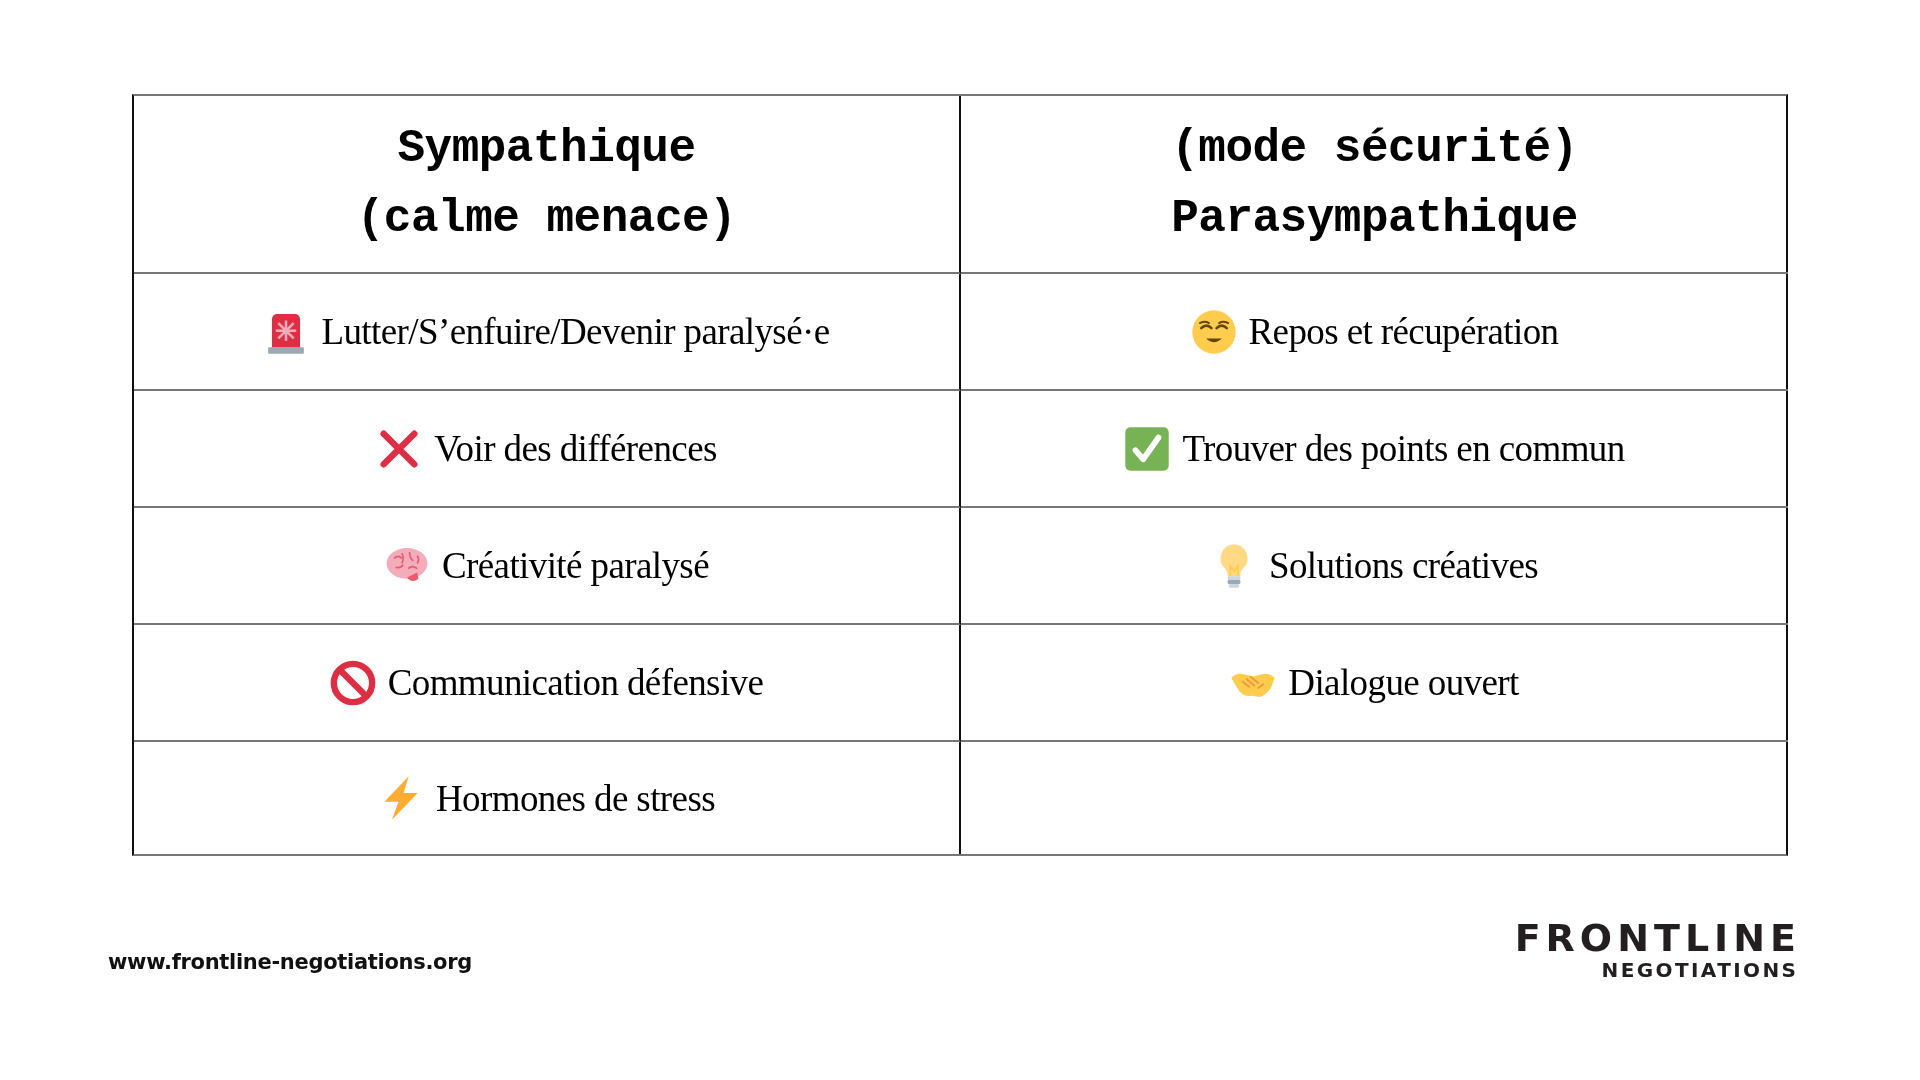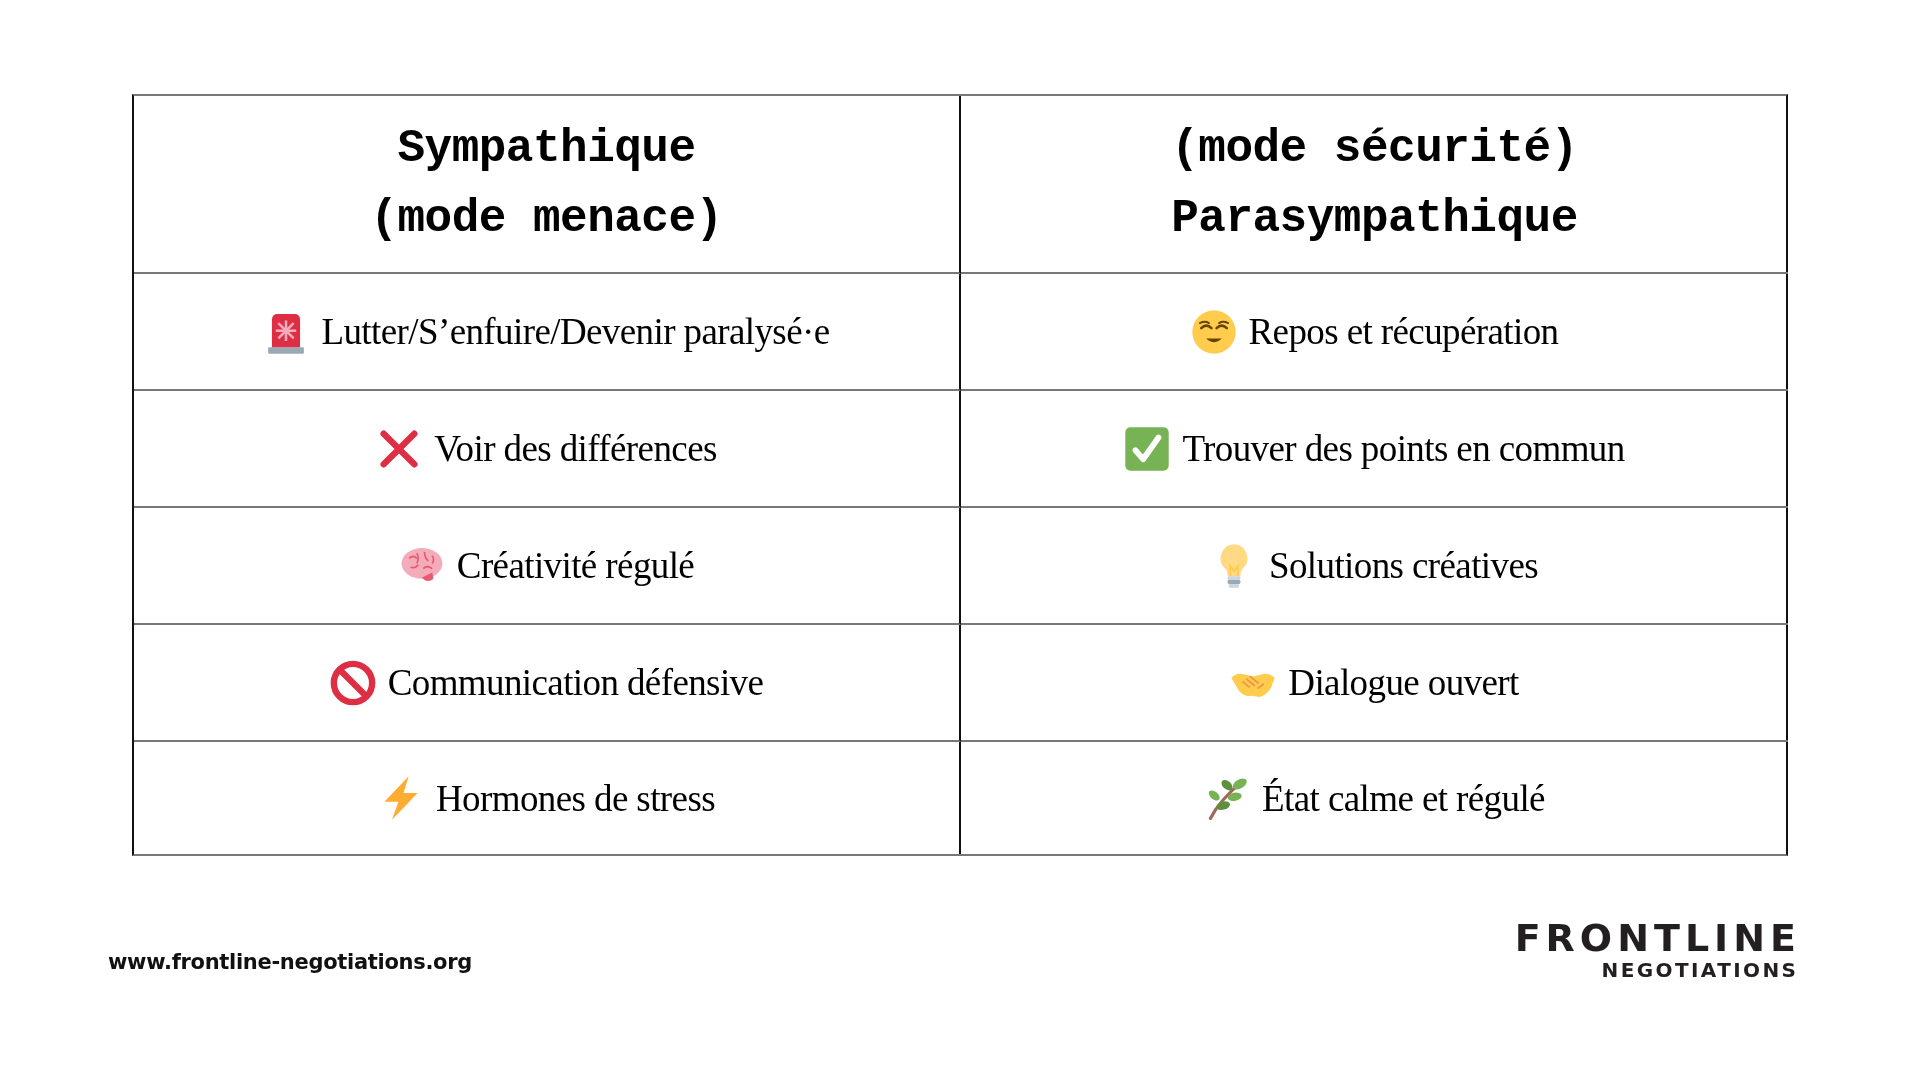--- a/index.html
+++ b/index.html
@@ -49,21 +49,21 @@
     .logo .l1 { font-size: 38px; letter-spacing: 5px; line-height: 40px; margin-right: -5px; }
     .logo .l2 { font-size: 20px; letter-spacing: 2.4px; line-height: 24px; margin-right: -2.4px; }
   </style>
 </head>
 <body>
 
 <div class="table">
 
   <div class="cell left header-cell">
     <span>Sympathique</span>
-    <span>(mode menace)</span>
+    <span>(calme menace)</span>
   </div>
   <div class="cell header-cell">
     <span>(mode sécurité)</span>
     <span>Parasympathique</span>
   </div>
 
   <div class="cell left row-cell">
     <span class="icon">
       <svg viewBox="0 0 36 36">
           <rect x="4" y="30" width="28" height="5" rx="1" fill="#99aab5"></rect>
@@ -109,21 +109,21 @@
   </div>
 
   <div class="cell left row-cell">
     <span class="icon">
       <svg viewBox="0 0 36 36">
           <ellipse cx="18" cy="16" rx="16" ry="12" fill="#f4abba"></ellipse>
           <path d="M18 27q4 5 9 1l-1-5z" fill="#ea596e"></path>
           <path d="M8 12q3-3 6 0M14 8q2 4 0 8M20 7q0 5 3 7M26 10q2 3 0 6M9 19q4 1 6-2M19 20q3-3 7 0" stroke="#ea596e" stroke-width="1.3" fill="none"></path>
         </svg>
     </span>
-    <span>Créativité régulé</span>
+    <span>Créativité paralysé</span>
   </div>
   <div class="cell row-cell">
     <span class="icon">
       <svg viewBox="0 0 36 36">
           <path d="M18 1a11 11 0 0 0-7 19c2 2 2 4 2 6h10c0-2 0-4 2-6A11 11 0 0 0 18 1z" fill="#ffd983"></path>
           <path d="M15 26v-8l3 4 3-4v8" stroke="#ffcc4d" stroke-width="1.4" fill="none"></path>
           <rect x="13" y="26" width="10" height="3" rx="1" fill="#ccd6dd"></rect>
           <rect x="13" y="29" width="10" height="3" rx="1" fill="#99aab5"></rect>
           <rect x="14" y="32" width="8" height="3" rx="1" fill="#ccd6dd"></rect>
         </svg>
@@ -151,33 +151,20 @@
   </div>
 
   <div class="cell left row-cell last">
     <span class="icon">
       <svg viewBox="0 0 36 36">
           <path d="M24 1L5 21h11L11 35l20-21H20z" fill="#ffac33"></path>
         </svg>
     </span>
     <span>Hormones de stress</span>
   </div>
-  <div class="cell row-cell last">
-    <span class="icon">
-      <svg viewBox="0 0 36 36">
-          <path d="M5 34Q12 20 30 5" stroke="#a0685a" stroke-width="2.5" fill="none" stroke-linecap="round"></path>
-          <ellipse cx="28" cy="7" rx="6" ry="3.5" fill="#77b255" transform="rotate(-30 28 7)"></ellipse>
-          <ellipse cx="18" cy="8" rx="5" ry="3.2" fill="#5c913b" transform="rotate(40 18 8)"></ellipse>
-          <ellipse cx="24" cy="17" rx="5.5" ry="3.2" fill="#77b255" transform="rotate(-10 24 17)"></ellipse>
-          <ellipse cx="8" cy="16" rx="5" ry="3" fill="#77b255" transform="rotate(40 8 16)"></ellipse>
-          <ellipse cx="15" cy="24" rx="5.5" ry="3.2" fill="#5c913b" transform="rotate(-15 15 24)"></ellipse>
-        </svg>
-    </span>
-    <span>État calme et régulé</span>
-  </div>
 </div>
 
 <div class="footer-url">www.frontline-negotiations.org</div>
 
 <div class="logo">
   <div class="l1">FRONTLINE</div>
   <div class="l2">NEGOTIATIONS</div>
 </div>
 
 </body></html>

